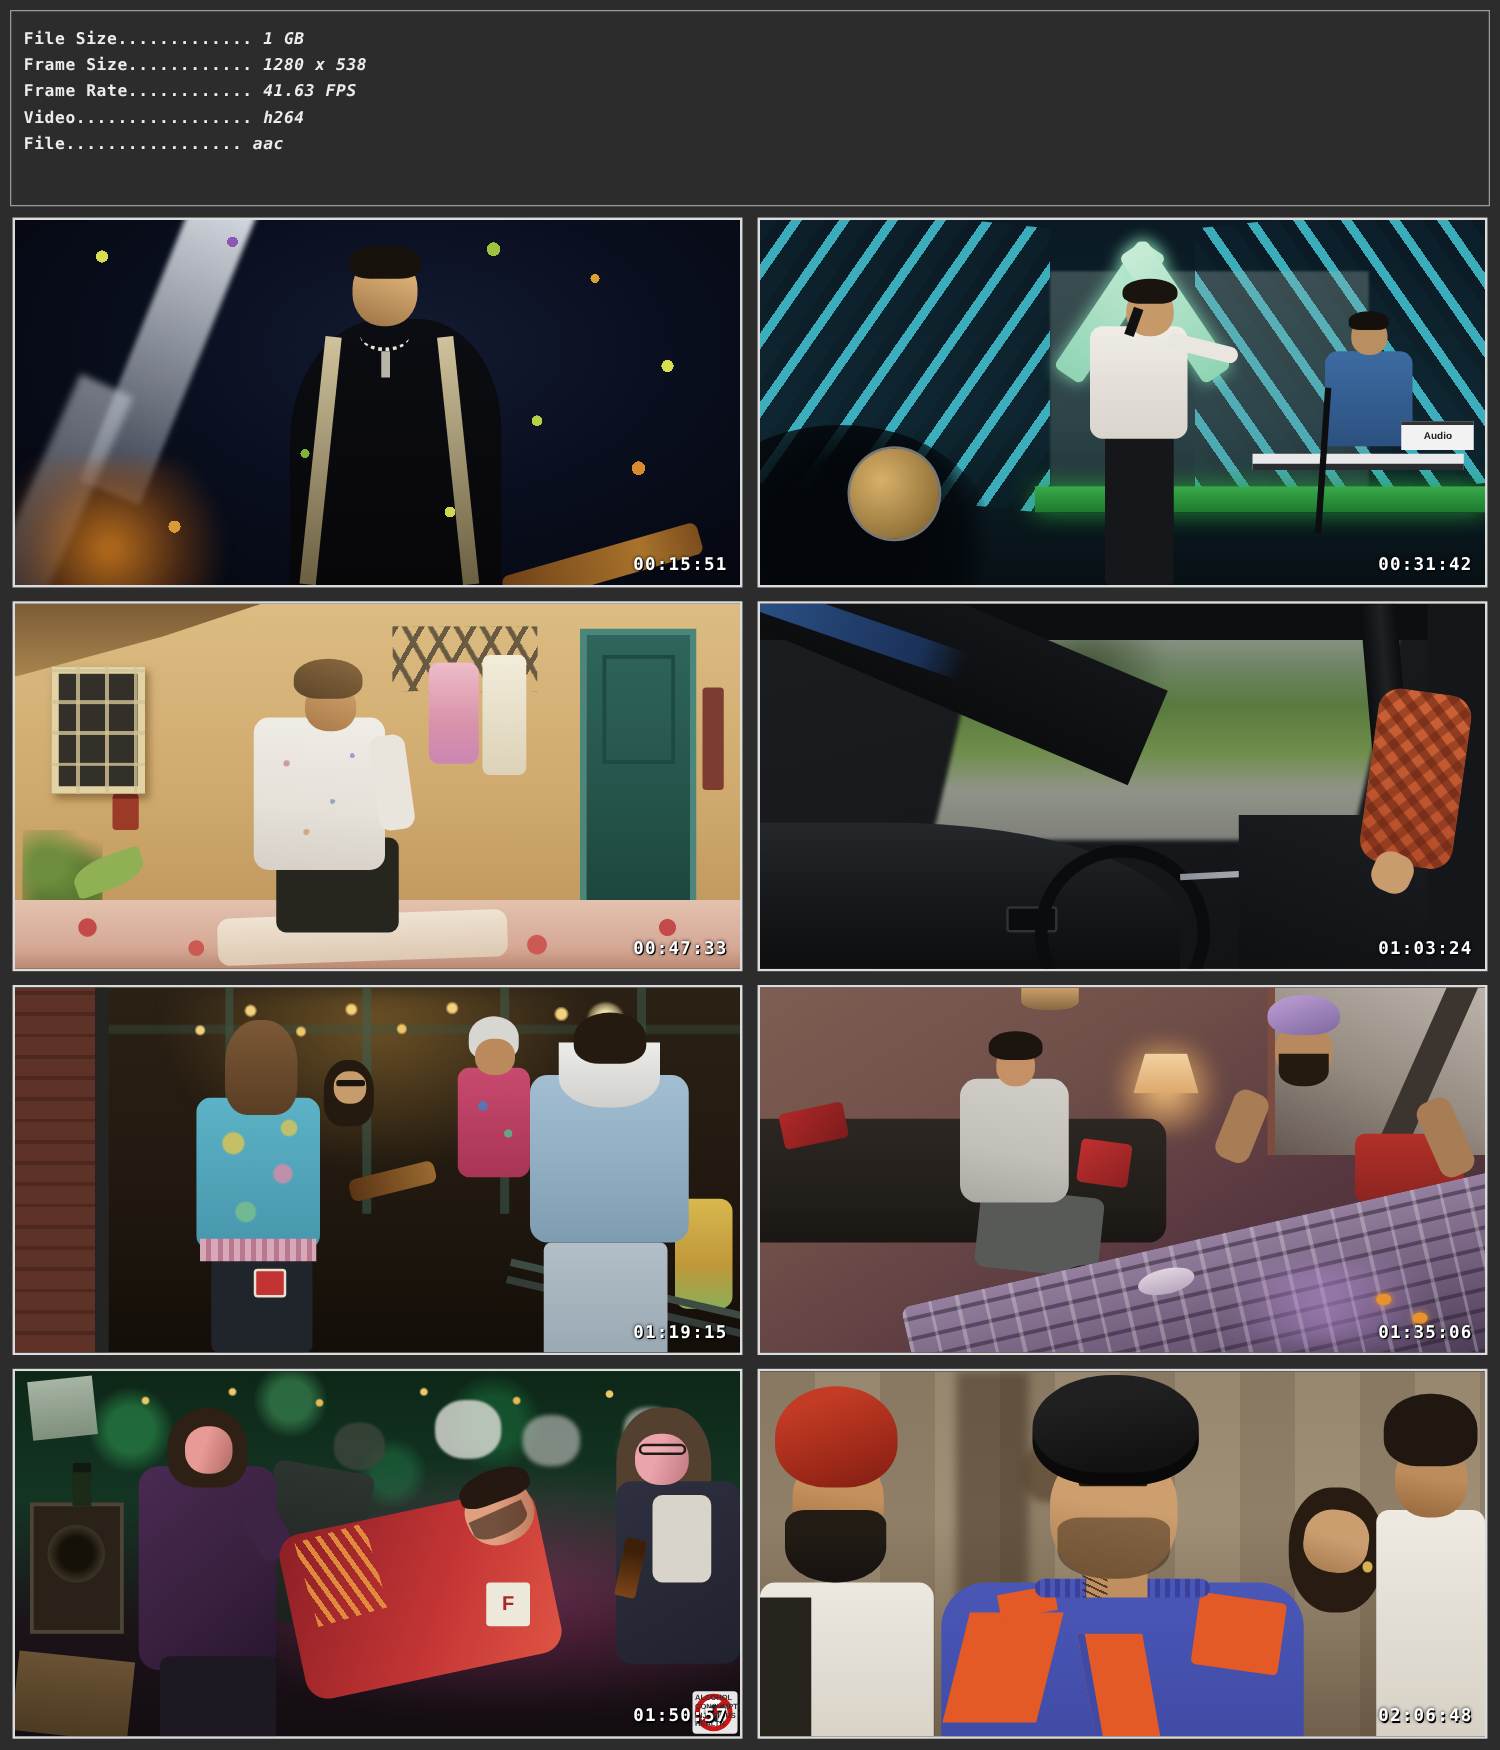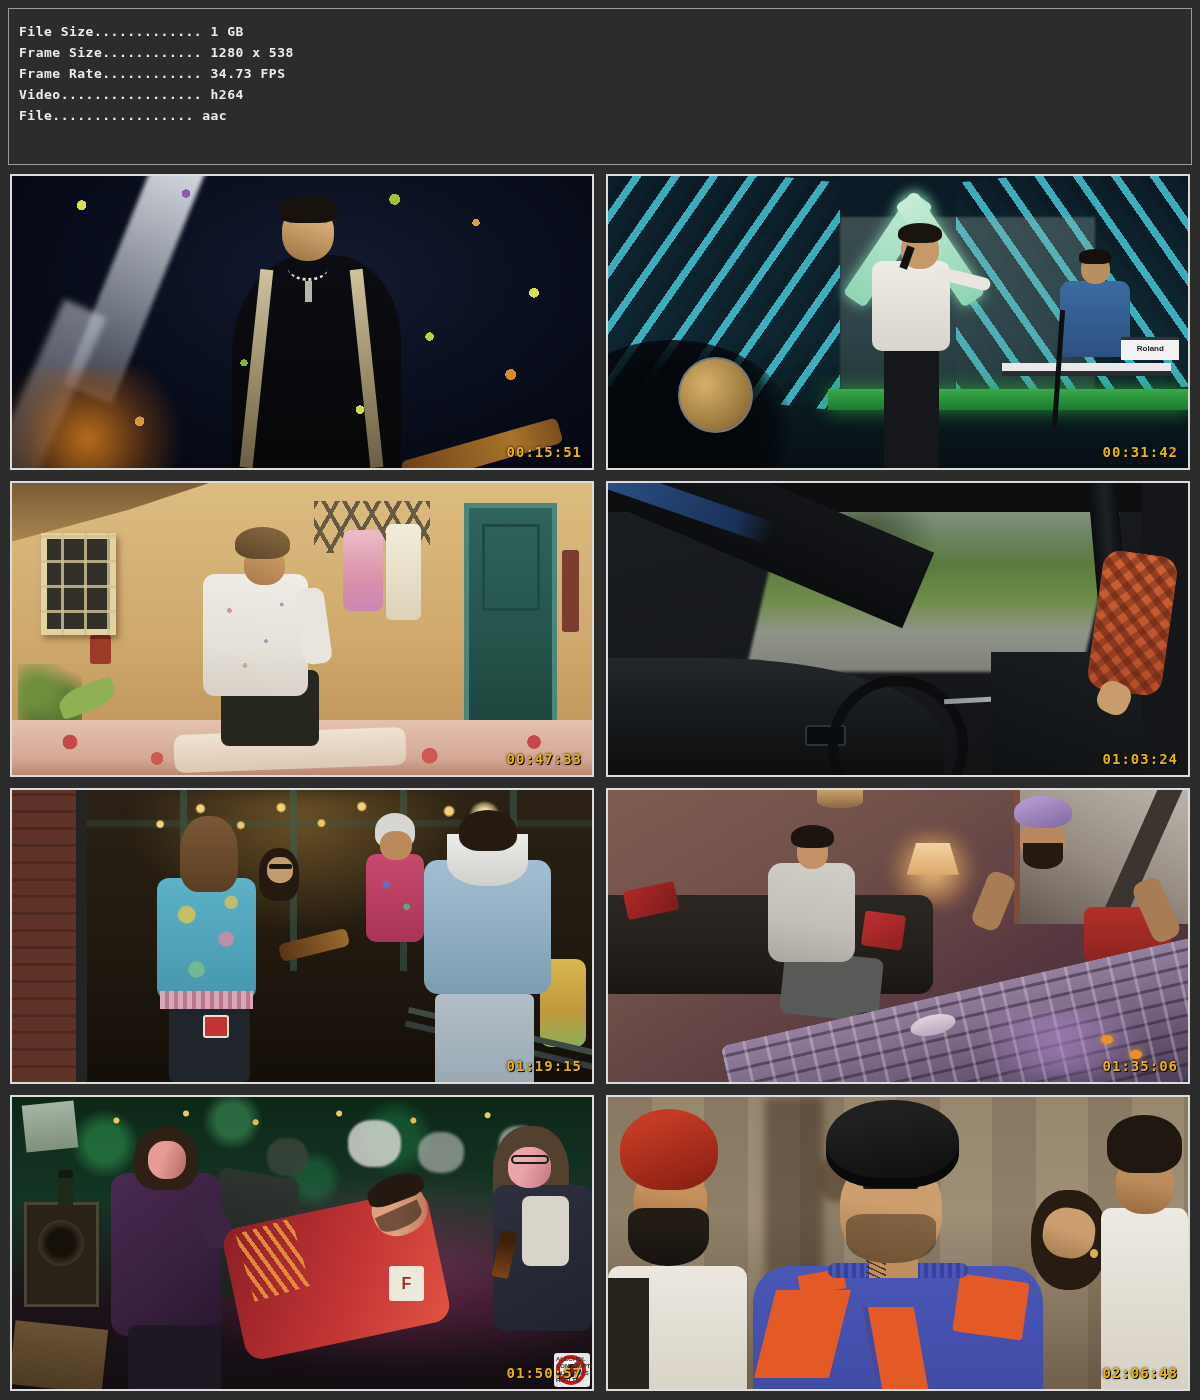--- a/index.html
+++ b/index.html
@@ -15,36 +15,36 @@
   .info-panel {
     position:absolute; left:8px; top:8px; width:1184px; height:157px;
     border:1px solid #9a9a9a;
     padding:12px 0 0 10px;
     background:#2c2c2c;
   }
   .info-row {
     font-size:13px; font-weight:bold; color:#ececec;
     line-height:21px; letter-spacing:0.5px; white-space:pre;
   }
-  .info-row .val { color:#ececec; }
+  .info-row .val { color:#ececec;font-style:italic; }
 
   
   .grid {
     position:absolute; left:10px; top:174px; width:1180px;
     display:grid; grid-template-columns:584px 584px; grid-auto-rows:296px;
     column-gap:12px; row-gap:11px;
   }
   .tile {
     position:relative; border:2px solid #dcdcdc; background:#000; overflow:hidden;
   }
   .img { position:absolute; inset:0; overflow:hidden; }
   .img div { position:absolute; }
   .ts {
     position:absolute; right:10px; bottom:8px; z-index:9;
-    font-size:14px; font-weight:bold; color:#eab308;
+    font-size:14px; font-weight:bold; color:#ffffff;
     text-shadow:1px 1px 0 #000, 0 0 3px #000;
     letter-spacing:1px;
   }
 
   
   .s1 { background:radial-gradient(ellipse at 55% 35%, #131b31 0%, #0a0f1f 45%, #04060d 100%); }
   .s1 .beam1 { left:17%; top:-12%; width:9%; height:90%; transform:rotate(22deg);
     background:linear-gradient(180deg, rgba(238,242,248,.92), rgba(170,180,195,.30)); filter:blur(2px); }
   .s1 .beam2 { left:1%; top:42%; width:8%; height:75%; transform:rotate(24deg);
     background:linear-gradient(180deg, rgba(205,210,220,.55), rgba(140,150,165,.18)); filter:blur(3px); }
@@ -436,21 +436,21 @@
   .s8 .w-face2 { right:16%; top:38%; width:9%; height:17%; border-radius:44%; transform:rotate(8deg);
     background:linear-gradient(190deg,#cb9e70 45%, #a87c50); }
   .s8 .earring { right:15.5%; top:52%; width:1.4%; height:3%; border-radius:50%; background:#d8b050; }
 </style>
 </head>
 <body>
 
 <div class="info-panel">
   <div class="info-row"><span>File Size.............</span> <span class="val">1 GB</span></div>
   <div class="info-row"><span>Frame Size............</span> <span class="val">1280 x 538</span></div>
-  <div class="info-row"><span>Frame Rate............</span> <span class="val">34.73 FPS</span></div>
+  <div class="info-row"><span>Frame Rate............</span> <span class="val">41.63 FPS</span></div>
   <div class="info-row"><span>Video.................</span> <span class="val">h264</span></div>
   <div class="info-row"><span>File.................</span> <span class="val">aac</span></div>
 </div>
 
 <div class="grid">
 
   <div class="tile">
     <div class="img s1">
       <div class="beam1"></div>
       <div class="beam2"></div>
@@ -475,21 +475,21 @@
       <div class="screen-panel"></div>
       <div class="chev-l"></div>
       <div class="chev-r"></div>
       <div class="green-strip"></div>
       <div class="crowd-shadow"></div>
       <div class="drum-gold"></div>
       <div class="kb-body"></div>
       <div class="kb-head"></div>
       <div class="kb-hair"></div>
       <div class="keyboard"></div>
-      <div class="roland">Roland</div>
+      <div class="roland">Audio</div>
       <div class="mic-stand"></div>
       <div class="singer-pants"></div>
       <div class="singer-shirt"></div>
       <div class="singer-arm"></div>
       <div class="singer-head"></div>
       <div class="singer-hair"></div>
       <div class="mic"></div>
     </div>
     <span class="ts">00:31:42</span>
   </div>

